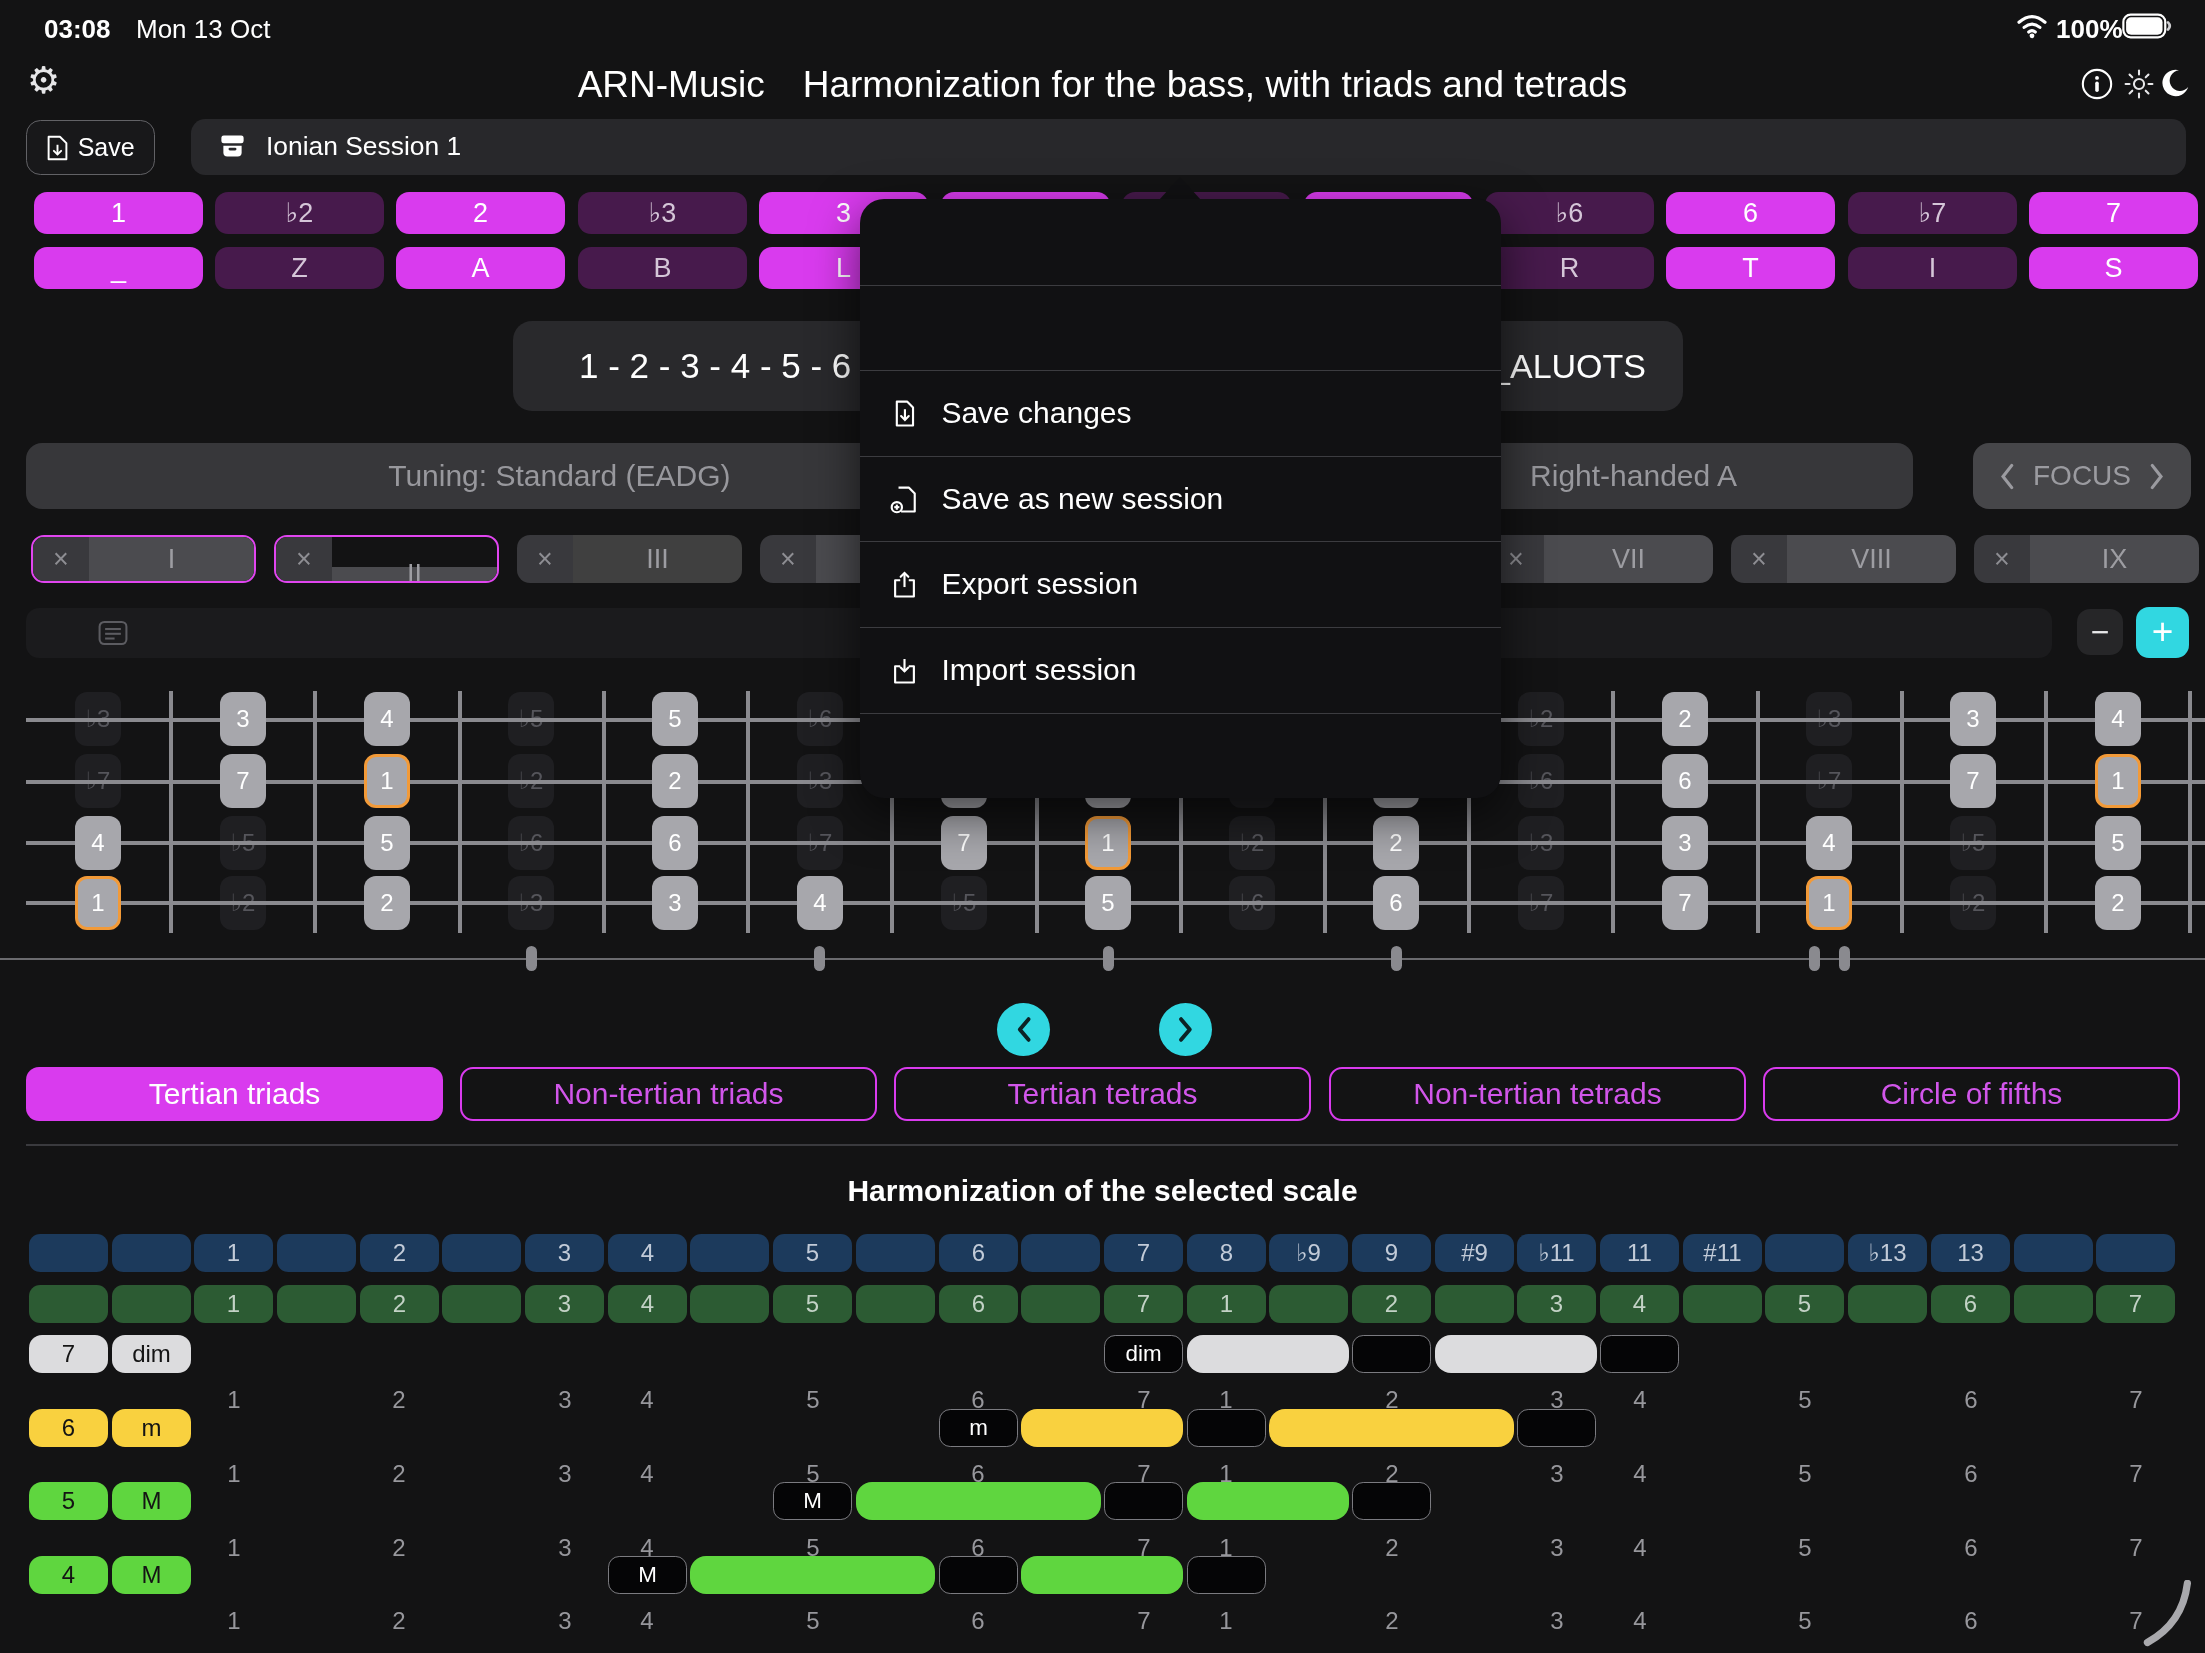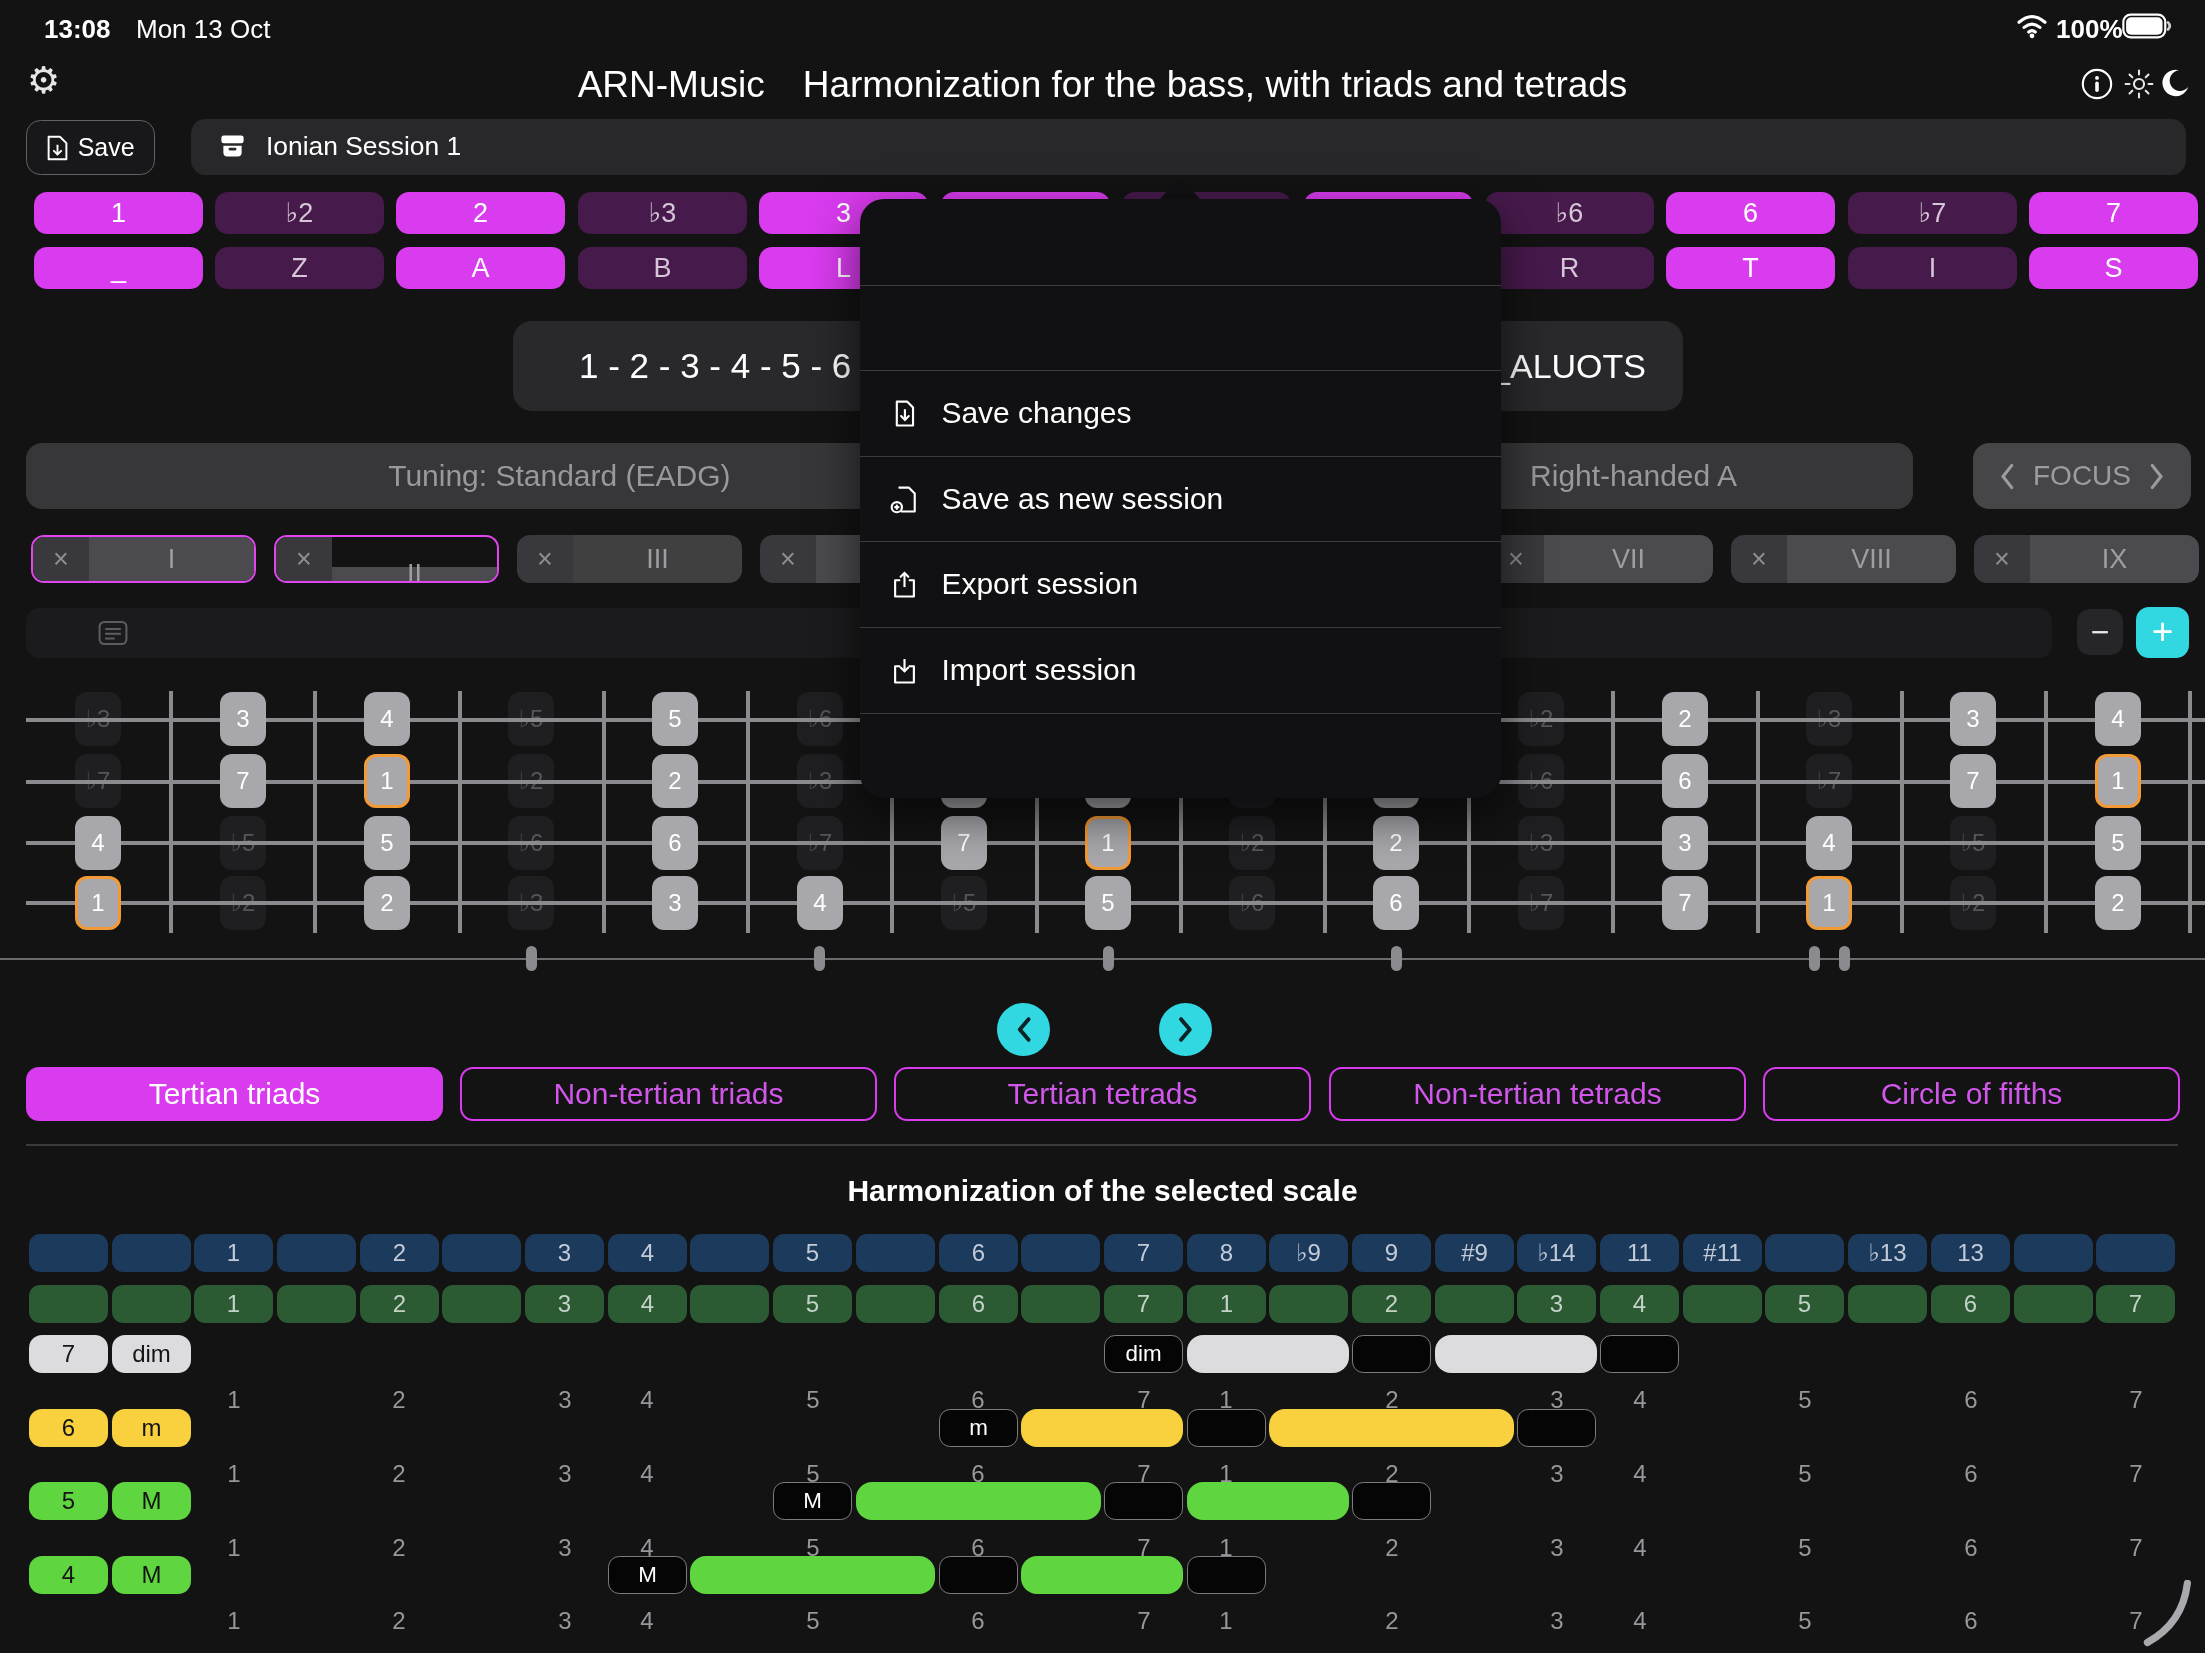--- a/index.html
+++ b/index.html
@@ -17,21 +17,21 @@
   .sep{position:absolute;left:0;width:100%;height:0.8px;background:#3c3c40;}
   .ruler-num{position:absolute;transform:translateX(-50%);font-size:24px;color:#97979c;}
   svg{display:block;}
 </style>
 </head>
 <body>
 
 <div id="app">
 
   <div class="abs" style="left:0;top:0;width:2205px;height:48px;">
-    <span class="abs" style="left:44px;top:14.4px;font-size:26px;font-weight:700;">13:08</span>
+    <span class="abs" style="left:44px;top:14.4px;font-size:26px;font-weight:700;">03:08</span>
     <span class="abs" style="left:136px;top:14.4px;font-size:26px;font-weight:500;">Mon 13 Oct</span>
     <span class="abs" style="left:2016px;top:13px;">
       <svg width="32" height="26" viewBox="0 0 34 28">
         <path d="M3 10 Q17 -2 31 10" stroke="#fff" stroke-width="3.4" fill="none" stroke-linecap="round"></path>
         <path d="M8.5 15.5 Q17 8.5 25.5 15.5" stroke="#fff" stroke-width="3.4" fill="none" stroke-linecap="round"></path>
         <path d="M13.5 20.5 Q17 17.6 20.5 20.5" stroke="#fff" stroke-width="3.4" fill="none" stroke-linecap="round"></path>
         <circle cx="17" cy="24.6" r="2.6" fill="#fff"></circle>
       </svg>
     </span>
     <span class="abs" style="left:2056px;top:14.4px;font-size:26px;font-weight:600;">100%</span>
@@ -344,21 +344,21 @@
       <div class="pill" style="position: absolute; left: 690px; top: 1234px; width: 79px; height: 38px; background: rgb(28, 58, 92); color: rgb(194, 203, 216);"></div>
       <div class="pill" style="position: absolute; left: 773px; top: 1234px; width: 79px; height: 38px; background: rgb(28, 58, 92); color: rgb(194, 203, 216);">5</div>
       <div class="pill" style="position: absolute; left: 856px; top: 1234px; width: 79px; height: 38px; background: rgb(28, 58, 92); color: rgb(194, 203, 216);"></div>
       <div class="pill" style="position: absolute; left: 939px; top: 1234px; width: 79px; height: 38px; background: rgb(28, 58, 92); color: rgb(194, 203, 216);">6</div>
       <div class="pill" style="position: absolute; left: 1021px; top: 1234px; width: 79px; height: 38px; background: rgb(28, 58, 92); color: rgb(194, 203, 216);"></div>
       <div class="pill" style="position: absolute; left: 1104px; top: 1234px; width: 79px; height: 38px; background: rgb(28, 58, 92); color: rgb(194, 203, 216);">7</div>
       <div class="pill" style="position: absolute; left: 1187px; top: 1234px; width: 79px; height: 38px; background: rgb(28, 58, 92); color: rgb(194, 203, 216);">8</div>
       <div class="pill" style="position: absolute; left: 1269px; top: 1234px; width: 79px; height: 38px; background: rgb(28, 58, 92); color: rgb(194, 203, 216);">♭9</div>
       <div class="pill" style="position: absolute; left: 1352px; top: 1234px; width: 79px; height: 38px; background: rgb(28, 58, 92); color: rgb(194, 203, 216);">9</div>
       <div class="pill" style="position: absolute; left: 1435px; top: 1234px; width: 79px; height: 38px; background: rgb(28, 58, 92); color: rgb(194, 203, 216);">#9</div>
-      <div class="pill" style="position: absolute; left: 1517px; top: 1234px; width: 79px; height: 38px; background: rgb(28, 58, 92); color: rgb(194, 203, 216);">♭14</div>
+      <div class="pill" style="position: absolute; left: 1517px; top: 1234px; width: 79px; height: 38px; background: rgb(28, 58, 92); color: rgb(194, 203, 216);">♭11</div>
       <div class="pill" style="position: absolute; left: 1600px; top: 1234px; width: 79px; height: 38px; background: rgb(28, 58, 92); color: rgb(194, 203, 216);">11</div>
       <div class="pill" style="position: absolute; left: 1683px; top: 1234px; width: 79px; height: 38px; background: rgb(28, 58, 92); color: rgb(194, 203, 216);">#11</div>
       <div class="pill" style="position: absolute; left: 1765px; top: 1234px; width: 79px; height: 38px; background: rgb(28, 58, 92); color: rgb(194, 203, 216);"></div>
       <div class="pill" style="position: absolute; left: 1848px; top: 1234px; width: 79px; height: 38px; background: rgb(28, 58, 92); color: rgb(194, 203, 216);">♭13</div>
       <div class="pill" style="position: absolute; left: 1931px; top: 1234px; width: 79px; height: 38px; background: rgb(28, 58, 92); color: rgb(194, 203, 216);">13</div>
       <div class="pill" style="position: absolute; left: 2014px; top: 1234px; width: 79px; height: 38px; background: rgb(28, 58, 92); color: rgb(194, 203, 216);"></div>
       <div class="pill" style="position: absolute; left: 2096px; top: 1234px; width: 79px; height: 38px; background: rgb(28, 58, 92); color: rgb(194, 203, 216);"></div>
       <div class="pill" style="position: absolute; left: 29px; top: 1285px; width: 79px; height: 38px; background: rgb(44, 91, 51); color: rgb(195, 210, 198);"></div>
       <div class="pill" style="position: absolute; left: 112px; top: 1285px; width: 79px; height: 38px; background: rgb(44, 91, 51); color: rgb(195, 210, 198);"></div>
       <div class="pill" style="position: absolute; left: 194px; top: 1285px; width: 79px; height: 38px; background: rgb(44, 91, 51); color: rgb(195, 210, 198);">1</div>

